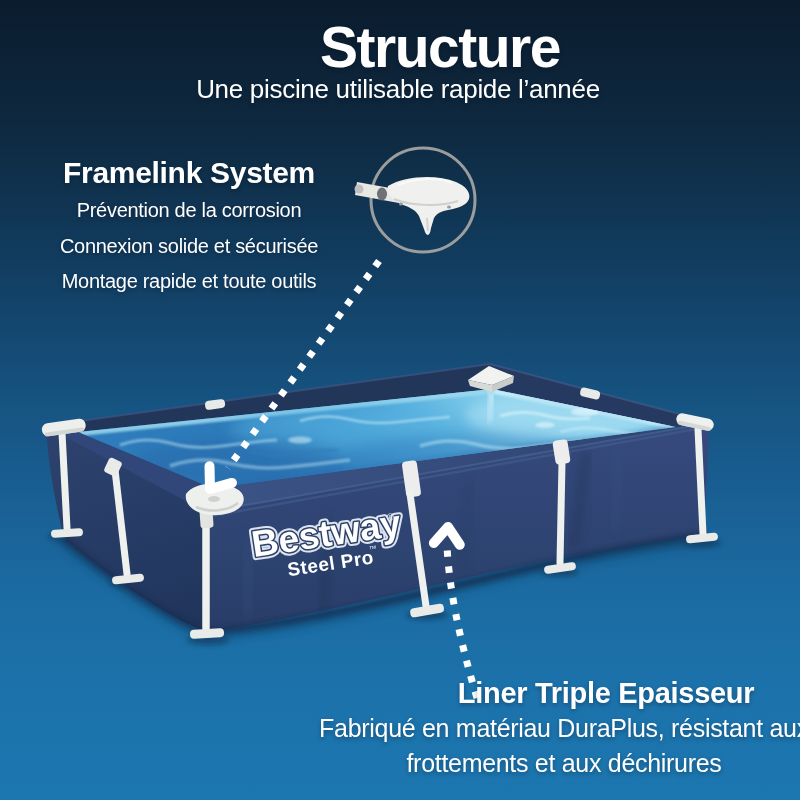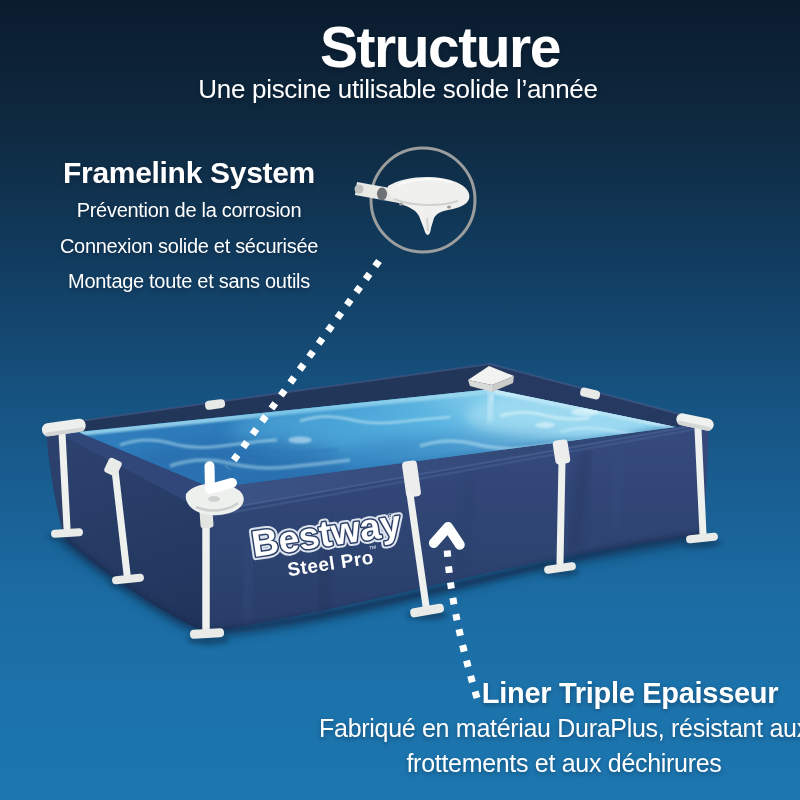--- a/index.html
+++ b/index.html
@@ -11,21 +11,21 @@
   }
   .stage *{box-sizing:border-box;}
   svg{position:absolute;inset:0;}
   .txt{position:absolute;transform:translateX(-50%);text-align:center;white-space:nowrap;
        text-shadow:0 2px 4px rgba(5,15,30,.35);}
   .title{top:14px;left:400px;font-size:57px;font-weight:700;letter-spacing:-1.5px;margin-left:40px;}
   .subtitle{top:74px;left:398px;font-size:26px;letter-spacing:-.3px;}
   .callout-title{font-size:30px;font-weight:700;letter-spacing:-.3px;}
   .framelink{top:156px;left:189px;}
   .framelink .lines{font-size:20px;line-height:35.5px;margin-top:3px;letter-spacing:-.3px;}
-  .liner-title{top:677px;left:630px;font-size:29px;font-weight:700;letter-spacing:-.3px;text-align:right;}
+  .liner-title{top:677px;left:606px;font-size:29px;font-weight:700;letter-spacing:-.3px;text-align:right;}
   .liner-lines{top:711px;left:564px;font-size:25px;line-height:35px;letter-spacing:-.3px;}
 </style>
 </head>
 <body>
 
 <div class="stage">
 
   <svg viewBox="0 0 800 800" width="800" height="800">
     <defs>
       <filter id="f1" x="-50%" y="-50%" width="200%" height="200%">
@@ -206,28 +206,28 @@
         <path d="M -14 -18 L 0 0 L 14 -18" stroke-width="10" stroke-linecap="round" stroke-linejoin="round" transform="translate(210,489) rotate(36.6)"></path>
       </g>
       <g>
         <path d="M 477 698 Q 450 608 447 546" stroke-width="7" stroke-dasharray="6.5 9.5"></path>
         <path d="M -13 -17 L 0 0 L 13 -17" stroke-width="10" stroke-linecap="round" stroke-linejoin="round" transform="translate(448,527) rotate(184)"></path>
       </g>
     </g>
   </svg>
 
   <div class="txt title">Structure</div>
-  <div class="txt subtitle">Une piscine utilisable solide l’année</div>
+  <div class="txt subtitle">Une piscine utilisable rapide l’année</div>
 
   <div class="txt framelink">
     <div class="callout-title">Framelink System</div>
     <div class="lines">
       <div>Prévention de la corrosion</div>
       <div>Connexion solide et sécurisée</div>
-      <div>Montage toute et sans outils</div>
+      <div>Montage rapide et toute outils</div>
     </div>
   </div>
 
   <div class="txt liner-title">Liner Triple Epaisseur</div>
   <div class="txt liner-lines">
     <div>Fabriqué en matériau DuraPlus, résistant aux</div>
     <div>frottements et aux déchirures</div>
   </div>
 
 </div>

